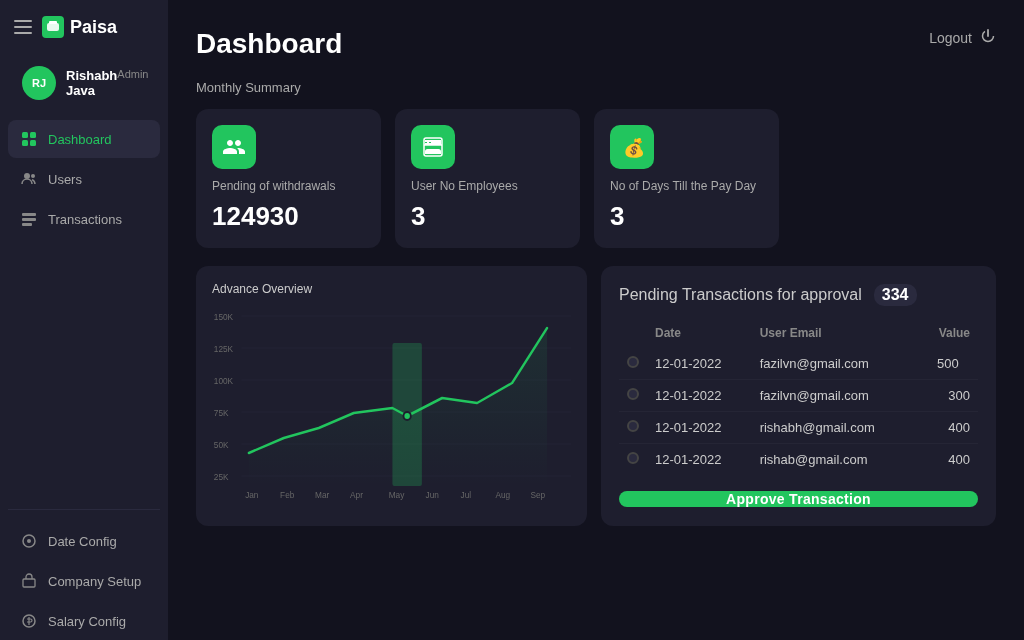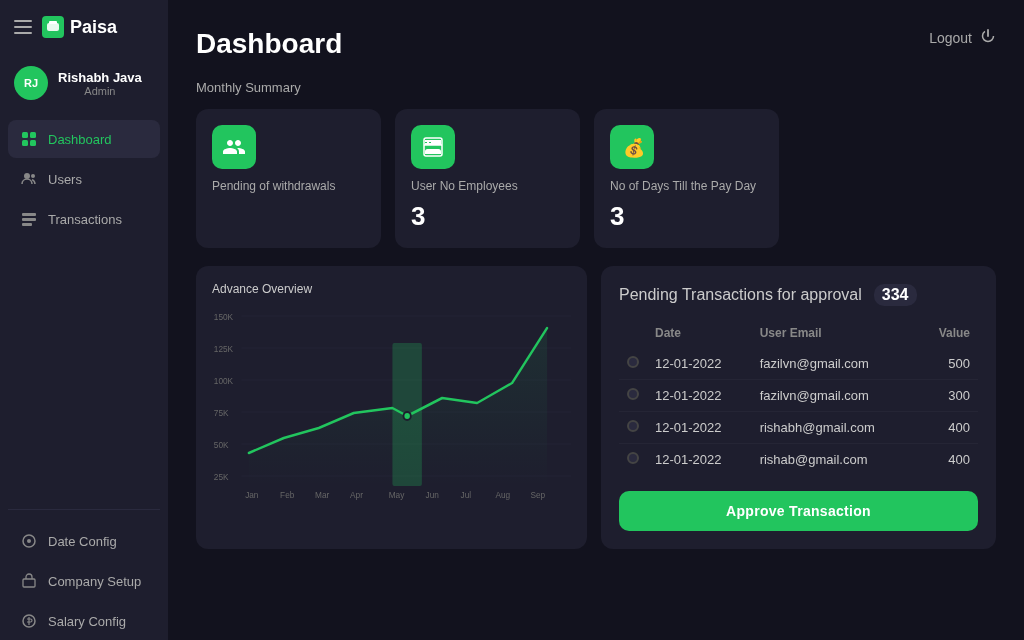--- a/index.html
+++ b/index.html
@@ -70,41 +70,40 @@
     .logo-text {
       color: #ffffff;
       font-size: 18px;
       font-weight: 600;
     }
 
     .user-section {
       display: flex;
       align-items: center;
       gap: 10px;
-      padding: 12px 14px 20px;
+      padding: 12px 22px 20px;
     }
 
     .avatar {
       width: 34px;
       height: 34px;
       background: #22c55e;
       border-radius: 50%;
       display: flex;
       align-items: center;
       justify-content: center;
       font-size: 11px;
       font-weight: 700;
       color: #fff;
       flex-shrink: 0;
     }
 
     .user-info {
       display: flex;
-      flex-direction: column;
-      align-items: center;
+      flex-direction: row;
     }
 
     .user-name {
       font-size: 13px;
       font-weight: 600;
       color: #fff;
     }
 
     .user-role {
       font-size: 11px;
@@ -333,21 +332,20 @@
       width: 12px;
       height: 12px;
       background: #2a2a3e;
       border-radius: 50%;
       display: inline-block;
       border: 2px solid #444;
     }
 
     .approve-btn {
       width: 100%;
-      padding: 12px;
       background: #22c55e;
       color: #fff;
       border: none;
       border-radius: 10px;
       font-size: 14px;
       font-weight: 600;
       cursor: pointer;
       margin-top: 16px;
       letter-spacing: 0.3px;
     }
@@ -477,20 +475,21 @@
 
   <div class="summary-row">
 
     <div class="summary-card">
       <div class="card-icon">
         <svg viewBox="0 0 24 24" xmlns="http://www.w3.org/2000/svg">
           <path d="M16 11c1.66 0 2.99-1.34 2.99-3S17.66 5 16 5c-1.66 0-3 1.34-3 3s1.34 3 3 3zm-8 0c1.66 0 2.99-1.34 2.99-3S9.66 5 8 5C6.34 5 5 6.34 5 8s1.34 3 3 3zm0 2c-2.33 0-7 1.17-7 3.5V19h14v-2.5c0-2.33-4.67-3.5-7-3.5zm8 0c-.29 0-.62.02-.97.05 1.16.84 1.97 1.97 1.97 3.45V19h6v-2.5c0-2.33-4.67-3.5-7-3.5z"></path>
         </svg>
       </div>
       <div class="card-label">Pending of withdrawals</div>
+      <div class="card-value">124930</div>
     </div>
 
     <div class="summary-card">
       <div class="card-icon">
         <svg viewBox="0 0 24 24" xmlns="http://www.w3.org/2000/svg">
           <path d="M4 19v-2.5A2.5 2.5 0 016.5 14h11a2.5 2.5 0 012.5 2.5V19H4zm0-9V5h16v5H4zm4-3H8v1h2V7zm-2 0H4v1h2V7z"></path>
           <rect x="3" y="3" width="18" height="18" rx="2" fill="none" stroke="white" stroke-width="1.5"></rect>
           <line x1="3" y1="10" x2="21" y2="10" stroke="white" stroke-width="1.5"></line>
           <rect x="6" y="6" width="2" height="2" fill="white"></rect>
           <rect x="10" y="6" width="2" height="2" fill="white"></rect>
@@ -574,21 +573,21 @@
             <th style="text-align:right">Value</th>
           </tr>
         </thead>
         <tbody id="transactions-tbody">
         <tr>
       <td class="col-check">
         <span class="row-checkbox"></span>
       </td>
       <td class="col-date">12-01-2022</td>
       <td class="col-email">fazilvn@gmail.com</td>
-      <td class="col-value" style="text-align:right">500</td>
+      <td class="col-value" style="text-align:center">500</td>
     </tr>
             <tr>
       <td class="col-check">
         <span class="row-checkbox"></span>
       </td>
       <td class="col-date">12-01-2022</td>
       <td class="col-email">fazilvn@gmail.com</td>
       <td class="col-value" style="text-align:right">300</td>
     </tr>
             <tr>

